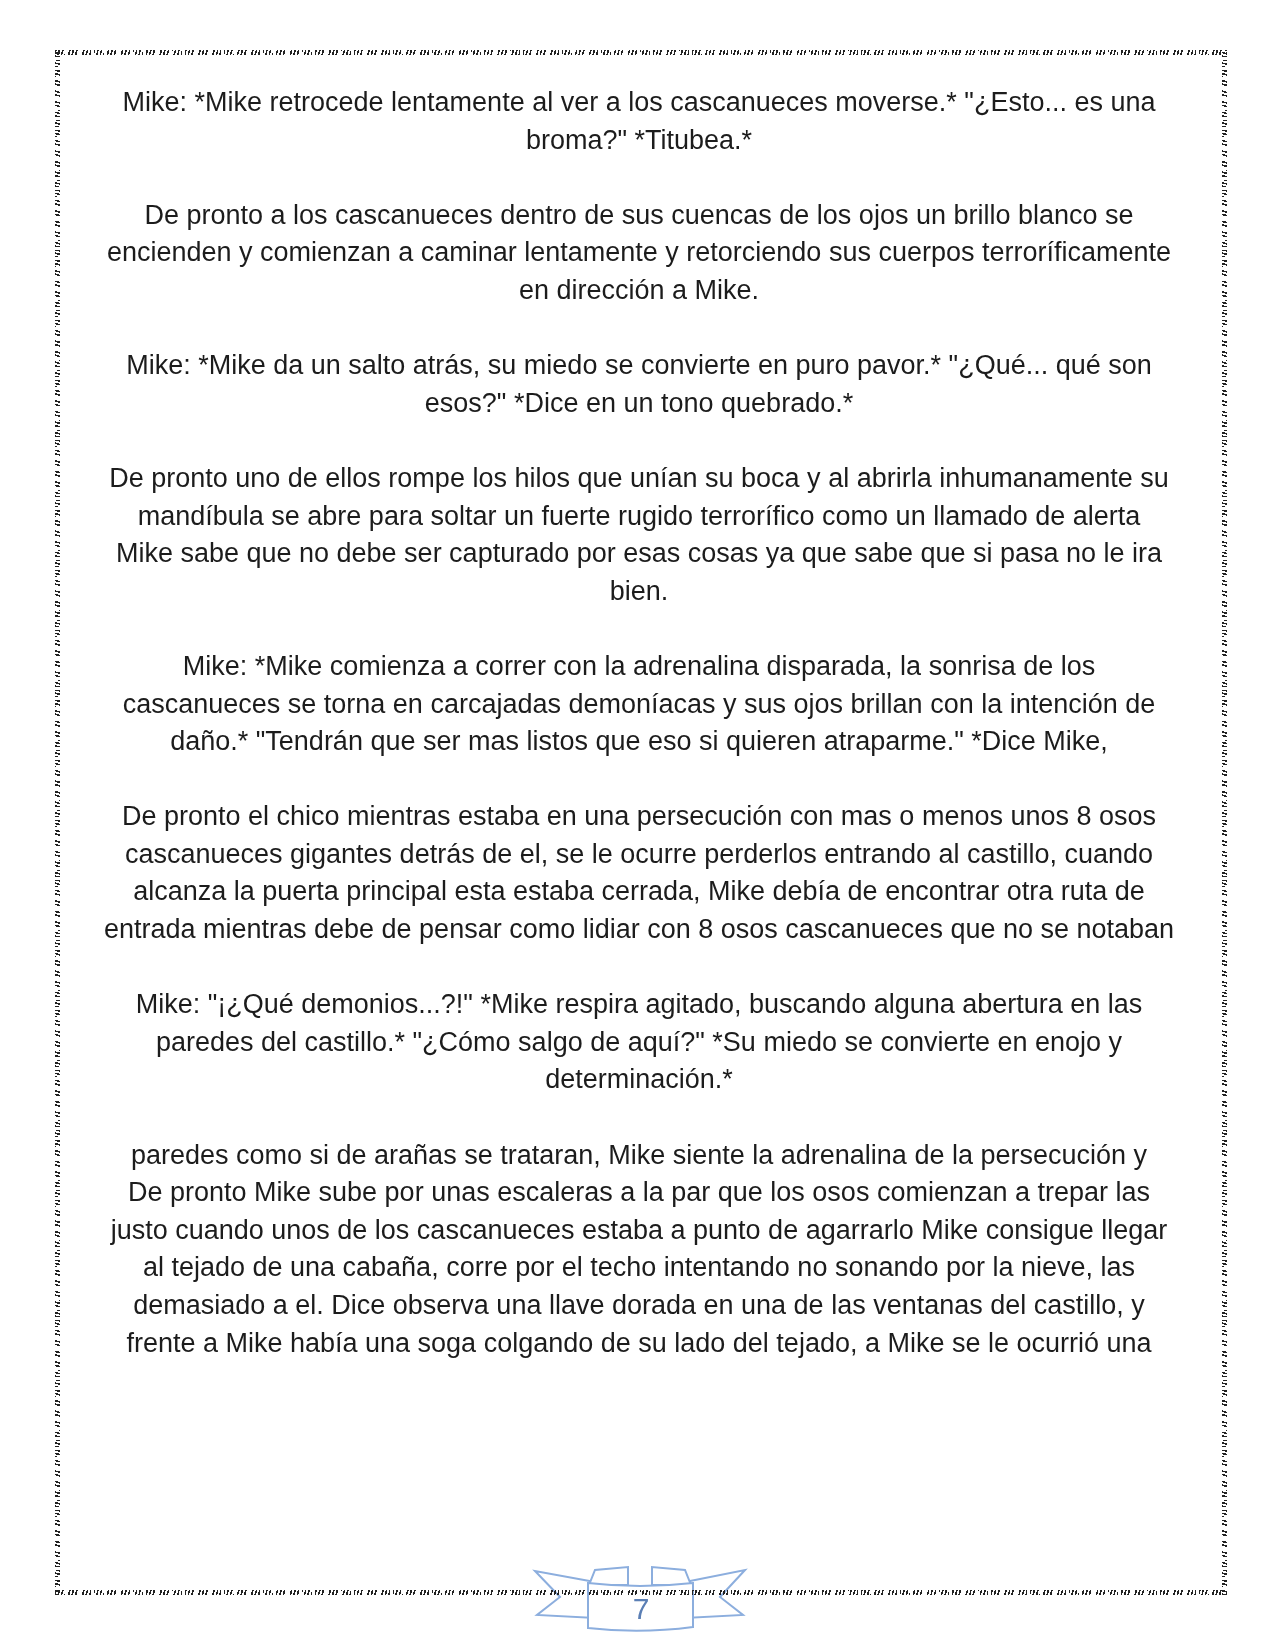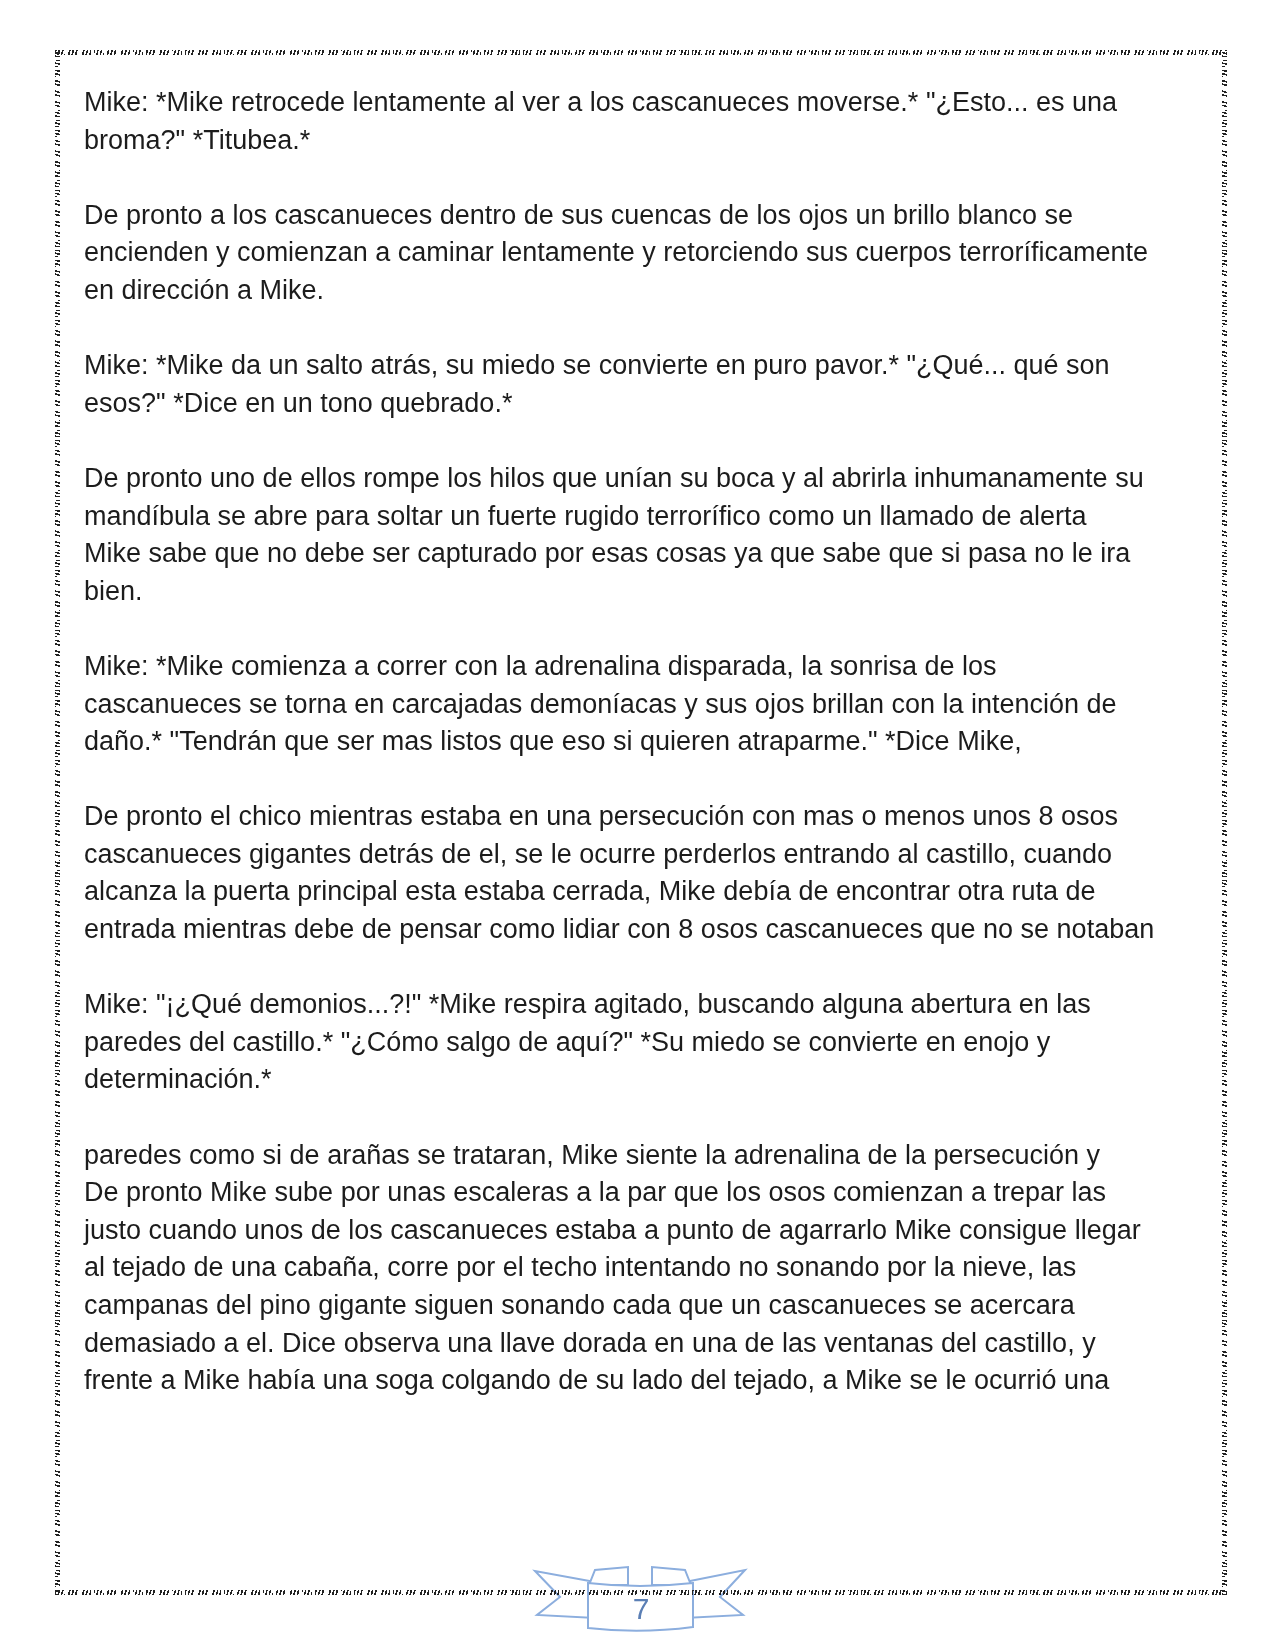--- a/index.html
+++ b/index.html
@@ -56,20 +56,21 @@
     z-index:0;
     color:#1c1c1c;
     font-size:27px;
     line-height:37.6px;
   }
   .paragraph{
     margin:0 0 37.6px 0;
   }
   .line{
     white-space:pre;
+    text-align:center;
   }
 
   
   .ribbon{
     position:absolute;
     left:525px;
     top:1555px;
     width:230px;
     height:95px;
     z-index:1;
@@ -122,21 +123,20 @@
       <div class="paragraph">
         <div class="line">Mike: "¡¿Qué demonios...?!" *Mike respira agitado, buscando alguna abertura en las</div>
         <div class="line">paredes del castillo.* "¿Cómo salgo de aquí?" *Su miedo se convierte en enojo y</div>
         <div class="line">determinación.*</div>
       </div>
       <div class="paragraph">
         <div class="line">paredes como si de arañas se trataran, Mike siente la adrenalina de la persecución y</div>
         <div class="line">De pronto Mike sube por unas escaleras a la par que los osos comienzan a trepar las</div>
         <div class="line">justo cuando unos de los cascanueces estaba a punto de agarrarlo Mike consigue llegar</div>
         <div class="line">al tejado de una cabaña, corre por el techo intentando no sonando por la nieve, las</div>
-        <div class="line">campanas del pino gigante siguen sonando cada que un cascanueces se acercara</div>
         <div class="line">demasiado a el. Dice observa una llave dorada en una de las ventanas del castillo, y</div>
         <div class="line">frente a Mike había una soga colgando de su lado del tejado, a Mike se le ocurrió una</div>
       </div>
     </div>
 
   <div class="ribbon">
     <svg width="230" height="95" viewBox="0 0 230 95" fill="none" xmlns="http://www.w3.org/2000/svg">
 
       <path d="M70 27 L10 16 L35 42 L12 60 L70 63 Z" fill="#ffffff" stroke="#8caede" stroke-width="2" stroke-linejoin="miter"></path>
 

